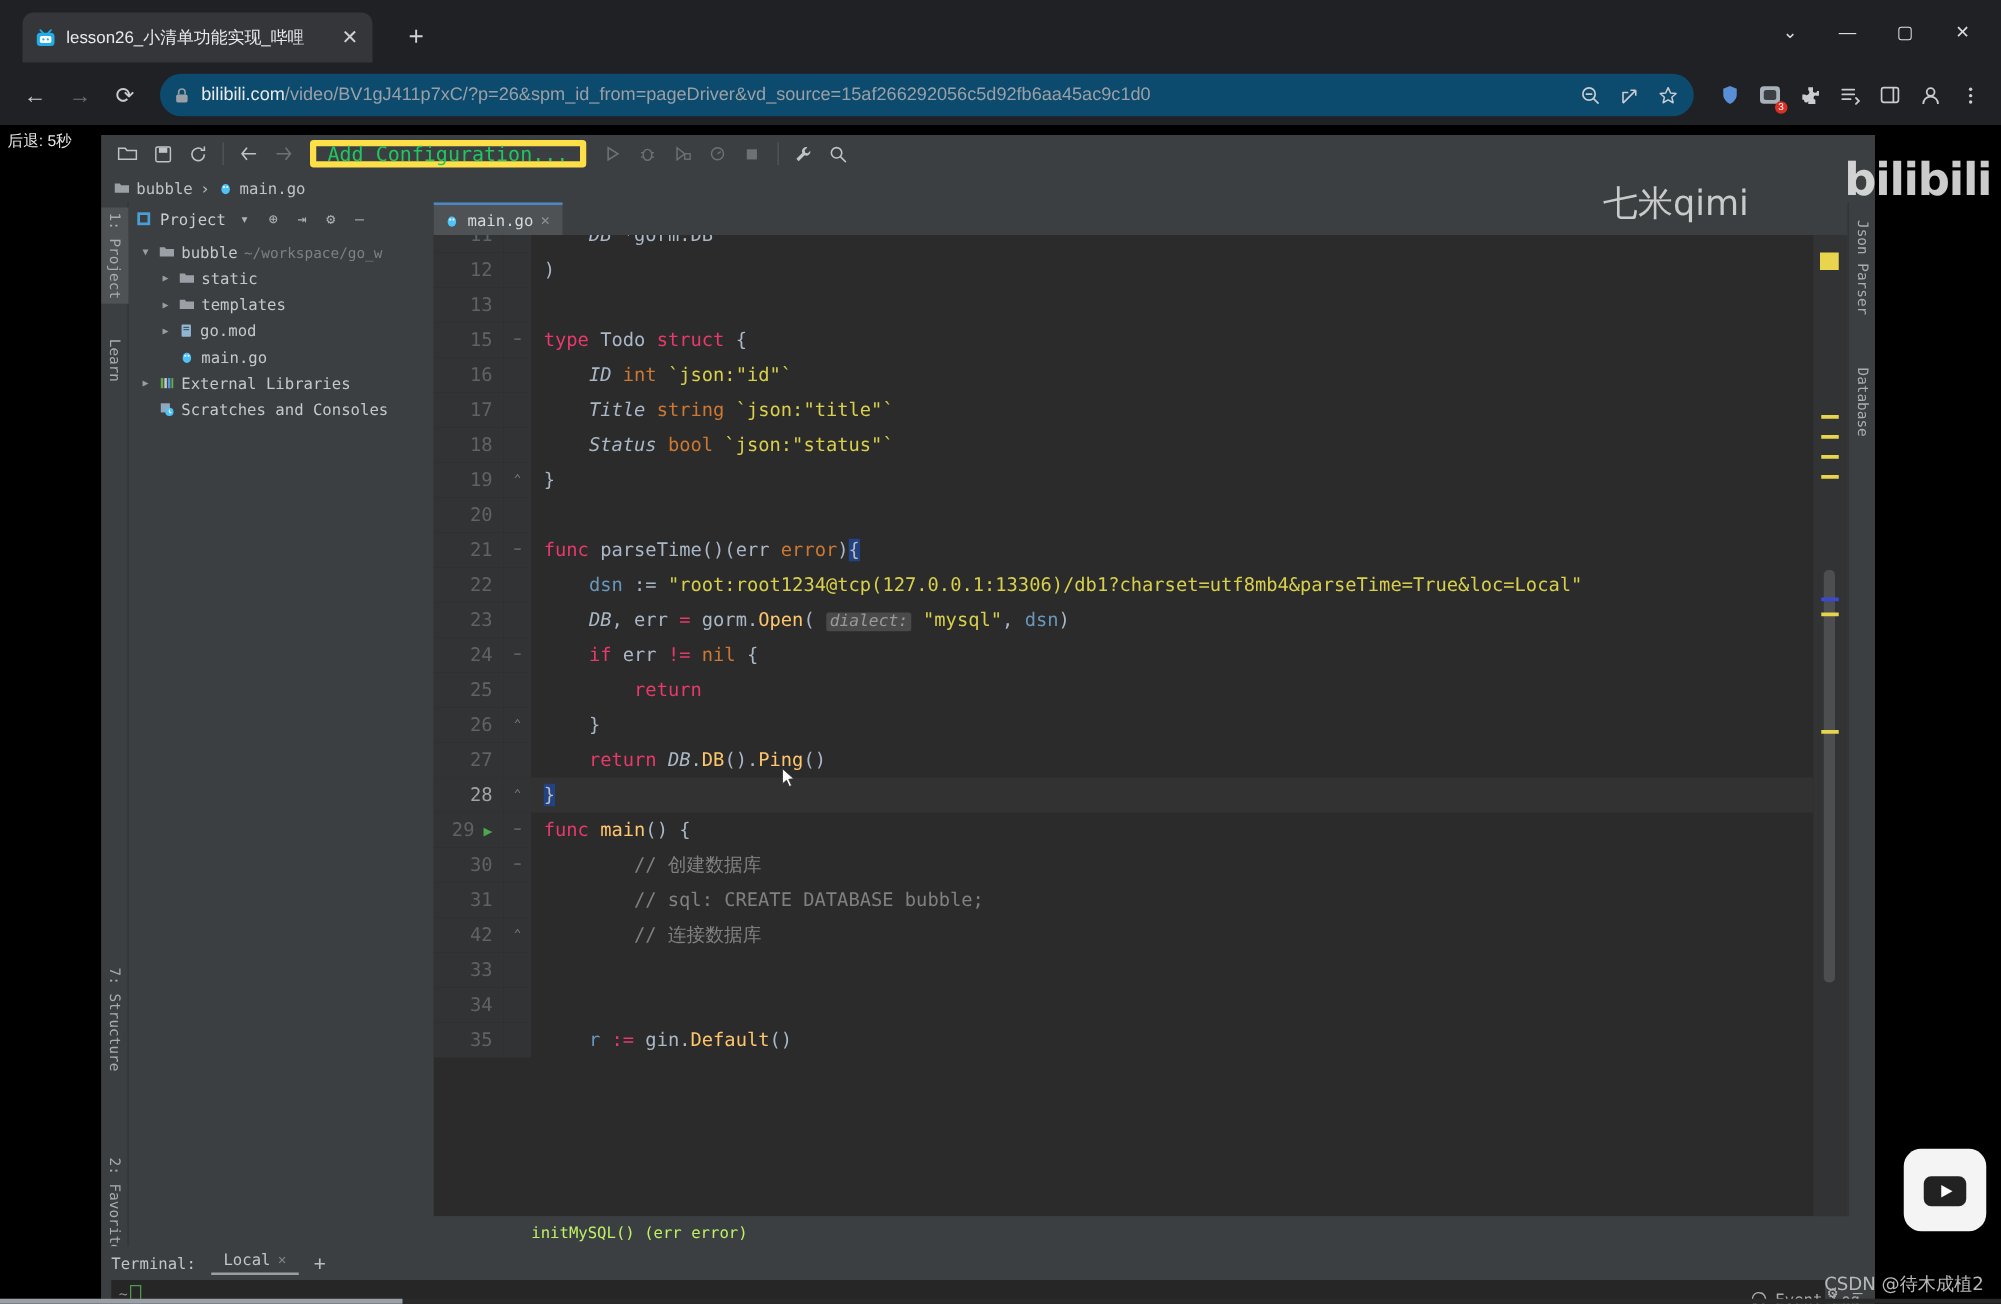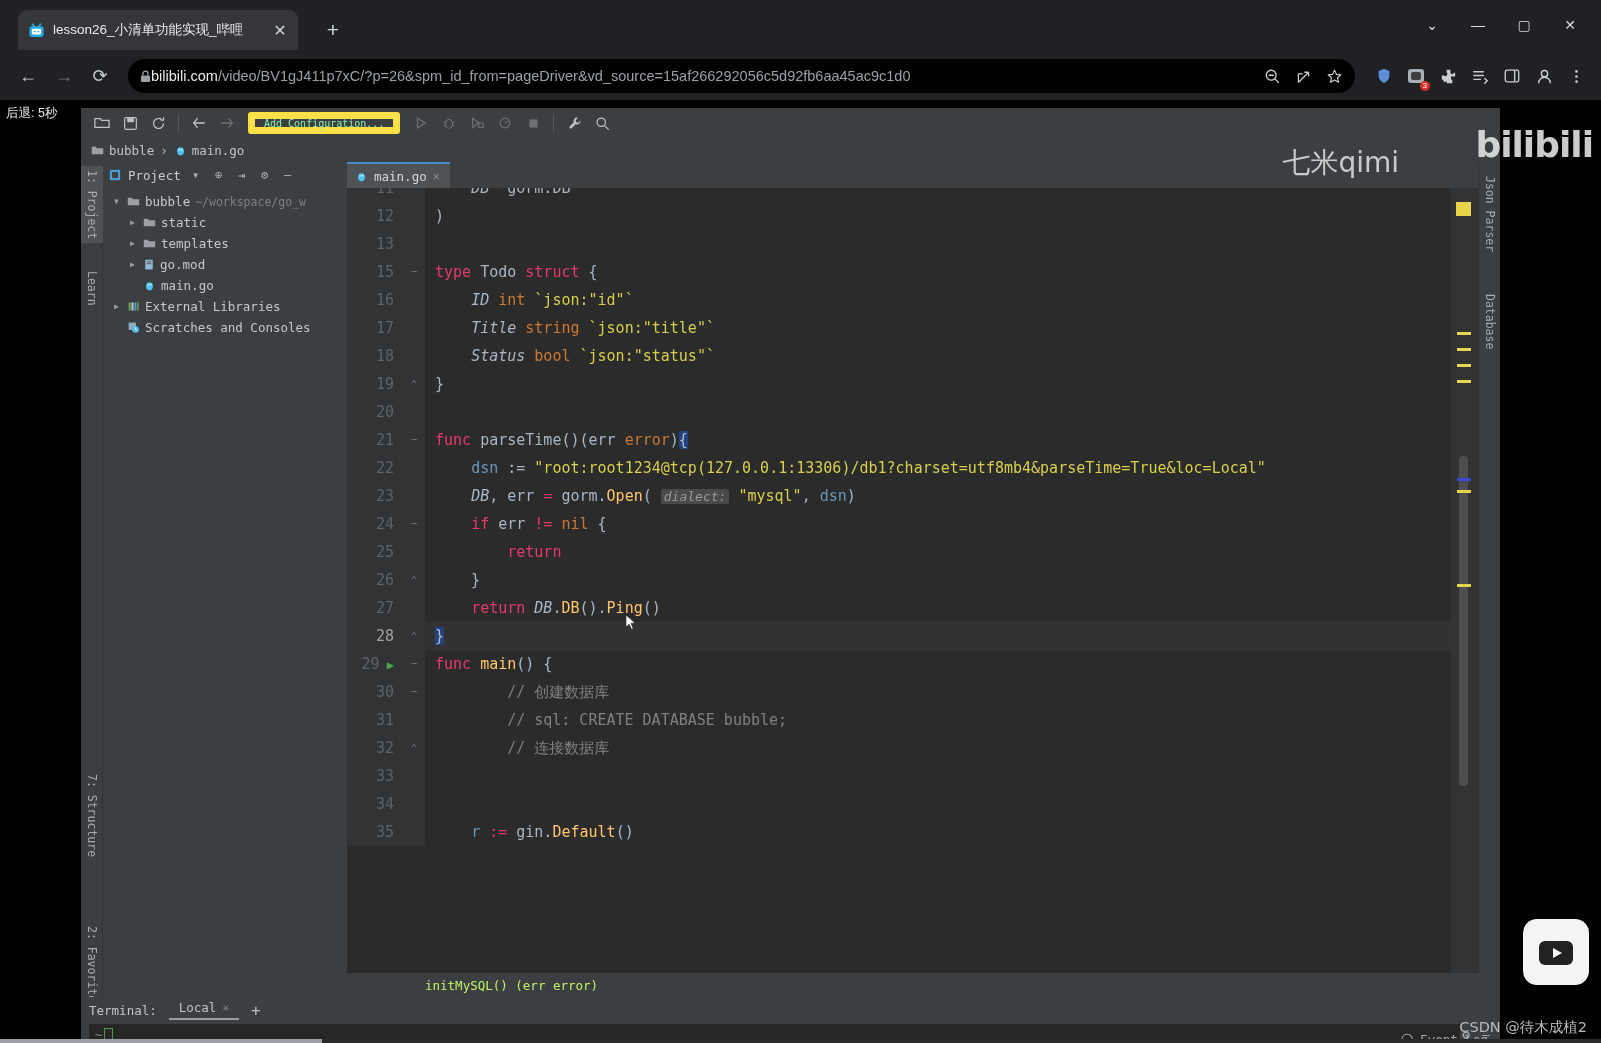--- a/index.html
+++ b/index.html
@@ -30,22 +30,22 @@
     color: #cdd0d4; font-size: 21px; text-align: center; line-height: 24px;
   }
   #winbtns { position: absolute; right: 8px; top: 8px; display: flex; gap: 0; }
   #winbtns div { width: 46px; height: 34px; color: #dadce0; font-size: 14px;
     display: flex; align-items: center; justify-content: center; }
   #omnibox-row { height: 52px; display: flex; align-items: center; padding: 0 12px; gap: 4px; background: #202124; }
   .navbtn { width: 32px; height: 32px; color: #c9ccd0; font-size: 18px;
     display: flex; align-items: center; justify-content: center; }
   .navbtn.dim { color: #6c7075; }
   #omnibox {
-    flex: 1 1 auto; height: 34px; background: #000000; border-radius: 17px;
-    display: flex; align-items: center; padding: 0 12px; margin: 0 8px;
+    flex: 1 1 auto; height: 34px; background: #0c4a6e; border-radius: 17px;
+    display: flex; align-items: center; padding: 0 12px; gap: 10px; margin: 0 8px;
     min-width: 0;
   }
   #omnibox .lock { width: 11px; height: 13px; flex: 0 0 auto; }
   #url { font-size: 14.5px; white-space: nowrap; overflow: hidden; color: #9aa0a6; }
   #url b { color: #e8eaed; font-weight: 400; }
   #omnibox .trail { display: flex; align-items: center; gap: 14px; margin-left: auto; color: #c9ccd0; }
   #ext-row { display: flex; align-items: center; gap: 6px; padding-left: 4px; }
   .extico { width: 26px; height: 26px; display: flex; align-items: center; justify-content: center; position: relative; }
   .badge {
     position: absolute; right: -1px; bottom: -2px; background: #d93025; color: #fff;
@@ -60,22 +60,22 @@
     background: #3c3f41; color: #bbbbbb;
     font-family: "DejaVu Sans Mono", monospace; font-size: 12px;
     overflow: hidden;
   }
   
   #toolbar { height: 30px; display: flex; align-items: center; gap: 2px; padding: 0 8px; background: #3c3f41; }
   .tb { width: 26px; height: 24px; display: flex; align-items: center; justify-content: center; color: #b0b3b6; }
   .tb.dis { opacity: .38; }
   .tbsep { width: 1px; height: 18px; background: #555759; margin: 0 5px; }
   #addconf {
-    height: 22px; border: 7px solid #fde047; border-radius: 3px; color: #86efac;
-    font-size: 10px; padding: 0 9px; display: flex; align-items: center;
+    height: 22px; border: 5px solid #fde047; border-radius: 3px; color: #22c55e;
+    font-size: 16px; padding: 0 9px; display: flex; align-items: center;
     font-family: "DejaVu Sans Mono", monospace; margin: 0 6px;
   }
   
   #crumbs { height: 24px; display: flex; align-items: center; gap: 6px; padding-left: 10px; background: #3c3f41; font-size: 12.5px; }
   .crumb { display: flex; align-items: center; gap: 5px; color: #c0c2c4; }
   
   #body { position: absolute; left: 0; top: 54px; right: 0; bottom: 0; }
   #leftbar {
     position: absolute; left: 0; top: 0; width: 22px; bottom: 0; background: #3c3f41;
     border-right: 1px solid #323232;
@@ -497,21 +497,21 @@
               <div class="ln"><div class="gut">22</div><div class="fold"></div><div class="src"><span class="id">    </span><span class="num">dsn</span><span class="id"> := </span><span class="str">"root:root1234@tcp(127.0.0.1:13306)/db1?charset=utf8mb4&amp;parseTime=True&amp;loc=Local"</span></div></div>
               <div class="ln"><div class="gut">23</div><div class="fold"></div><div class="src"><span class="id">    </span><span class="fld">DB</span><span class="id">, err </span><span class="kw2">=</span><span class="id"> gorm.</span><span class="fn">Open</span><span class="id">( </span><span class="hint">dialect:</span><span class="id"> </span><span class="str">"mysql"</span><span class="id">, </span><span class="num">dsn</span><span class="id">)</span></div></div>
               <div class="ln"><div class="gut">24</div><div class="fold">−</div><div class="src"><span class="id">    </span><span class="kw2">if</span><span class="id"> err </span><span class="kw2">!=</span><span class="id"> </span><span class="kw">nil</span><span class="id"> {</span></div></div>
               <div class="ln"><div class="gut">25</div><div class="fold"></div><div class="src"><span class="id">        </span><span class="kw2">return</span></div></div>
               <div class="ln"><div class="gut">26</div><div class="fold">⌃</div><div class="src"><span class="id">    }</span></div></div>
               <div class="ln"><div class="gut">27</div><div class="fold"></div><div class="src"><span class="id">    </span><span class="kw2">return</span><span class="id"> </span><span class="fld">DB</span><span class="id">.</span><span class="fn">DB</span><span class="id">().</span><span class="fn">Ping</span><span class="id">()</span></div></div>
               <div class="ln cur"><div class="gut">28</div><div class="fold">⌃</div><div class="src"><span class="sel">}</span></div></div>
               <div class="ln"><div class="gut">29<span class="runarrow"> ▶</span></div><div class="fold">−</div><div class="src"><span class="kw2">func</span><span class="id"> </span><span class="fn">main</span><span class="id">() {</span></div></div>
               <div class="ln"><div class="gut">30</div><div class="fold">−</div><div class="src"><span class="id">    </span><span class="cmt">// 创建数据库</span></div></div>
               <div class="ln"><div class="gut">31</div><div class="fold"></div><div class="src"><span class="id">    </span><span class="cmt">// sql: CREATE DATABASE bubble;</span></div></div>
-              <div class="ln"><div class="gut">32</div><div class="fold">⌃</div><div class="src"><span class="id">    </span><span class="cmt">// 连接数据库</span></div></div>
+              <div class="ln"><div class="gut">42</div><div class="fold">⌃</div><div class="src"><span class="id">    </span><span class="cmt">// 连接数据库</span></div></div>
               <div class="ln"><div class="gut">33</div><div class="fold"></div><div class="src"></div></div>
               <div class="ln"><div class="gut">34</div><div class="fold"></div><div class="src"></div></div>
               <div class="ln"><div class="gut">35</div><div class="fold"></div><div class="src"><span class="id">    </span><span class="num">r</span><span class="id"> </span><span class="kw2">:=</span><span class="id"> gin.</span><span class="fn">Default</span><span class="id">()</span></div></div>
             <svg id="cursor-arrow" viewBox="0 0 12 17">
               <path d="M1 1l9 8-4 .4 2.3 5-1.8.8-2.3-5L1 13z" fill="#fff" stroke="#333" stroke-width=".7"></path>
             </svg>
           </div>
 
           <div id="markbar">
             <div class="mk" style="top:14px; height:14px; left:5px; width:15px; background:#e8d44d;"></div>

